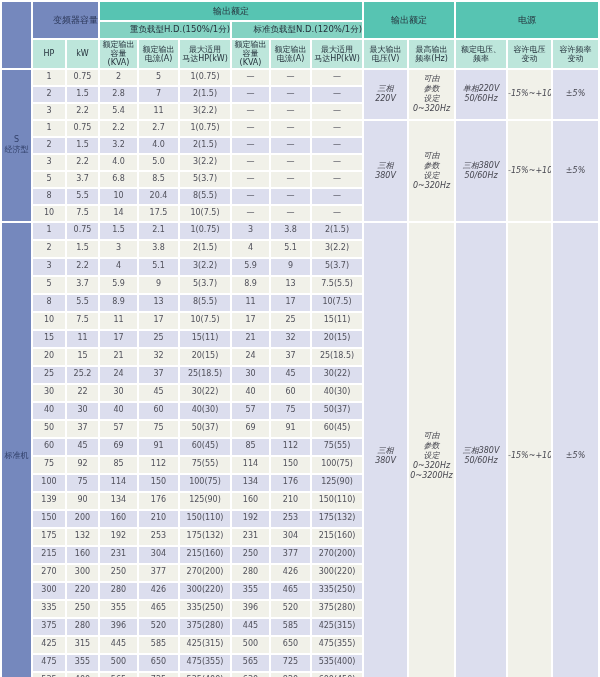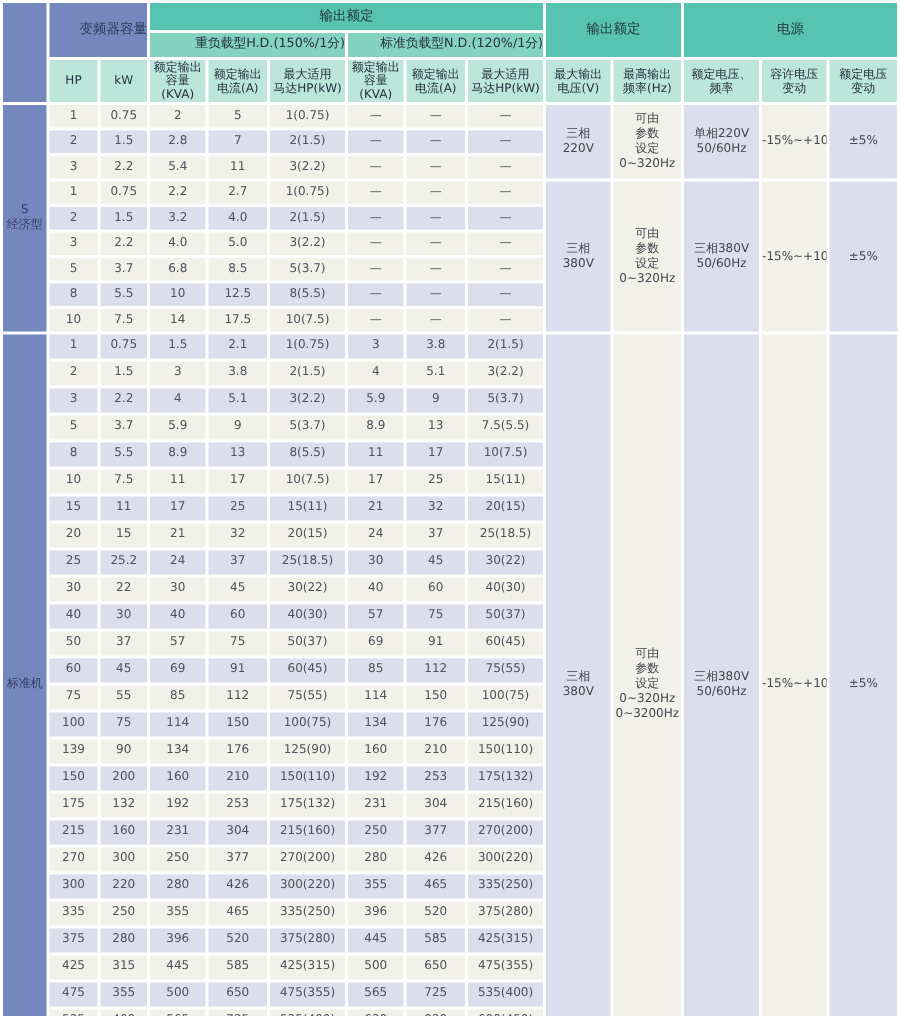--- a/index.html
+++ b/index.html
@@ -13,21 +13,21 @@
   .mint{background:var(--mint);font-size:8px;}
   .row-a{height:18px;}
   .row-b{height:16px;}
   .row-c{height:22px;}
   tbody td{font-size:8px;color:#50505a;line-height:1.1;}
   td.lav{background:var(--lavender);}
   td.cream{background:var(--cream);}
   td.section-label{background:var(--slate);color:#32406a;font-size:8px;line-height:1.2;}
   .sec0 td{height:15px;}
   .sec1 td{height:16px;}
-  td.merged{font-size:8px;color:#45454e;line-height:1.25;}
+  td.merged{font-size:8px;color:#45454e;line-height:1.25;font-style:italic;}
 </style>
 </head>
 <body>
 
 <table>
   <colgroup>
     <col style="width:29px">
       <col style="width:32px">
       <col style="width:31px">
     <col style="width:37px">
@@ -70,21 +70,21 @@
       <th class="mint">最大适用
 马达HP(kW)</th>
       <th class="mint">最大输出
 电压(V)</th>
       <th class="mint">最高输出
 频率(Hz)</th>
       <th class="mint">额定电压、
 频率</th>
       <th class="mint">容许电压
 变动</th>
-      <th class="mint">额定电压
+      <th class="mint">容许频率
 变动</th>
     </tr>
   </thead>
   <tbody class="sec0">
       <tr>
         <td class="section-label" rowspan="9">S
 经济型</td>
         <td class="cream">1</td>
         <td class="cream">0.75</td>
         <td class="cream">2</td>
@@ -171,21 +171,21 @@
         <td class="cream">8.5</td>
         <td class="cream">5(3.7)</td>
         <td class="cream">—</td>
         <td class="cream">—</td>
         <td class="cream">—</td>
       </tr>
       <tr>
         <td class="lav">8</td>
         <td class="lav">5.5</td>
         <td class="lav">10</td>
-        <td class="lav">12.5</td>
+        <td class="lav">20.4</td>
         <td class="lav">8(5.5)</td>
         <td class="lav">—</td>
         <td class="lav">—</td>
         <td class="lav">—</td>
       </tr>
       <tr>
         <td class="cream">10</td>
         <td class="cream">7.5</td>
         <td class="cream">14</td>
         <td class="cream">17.5</td>
@@ -333,21 +333,21 @@
         <td class="lav">45</td>
         <td class="lav">69</td>
         <td class="lav">91</td>
         <td class="lav">60(45)</td>
         <td class="lav">85</td>
         <td class="lav">112</td>
         <td class="lav">75(55)</td>
       </tr>
       <tr>
         <td class="cream">75</td>
-        <td class="cream">55</td>
+        <td class="cream">92</td>
         <td class="cream">85</td>
         <td class="cream">112</td>
         <td class="cream">75(55)</td>
         <td class="cream">114</td>
         <td class="cream">150</td>
         <td class="cream">100(75)</td>
       </tr>
       <tr>
         <td class="lav">100</td>
         <td class="lav">75</td>

